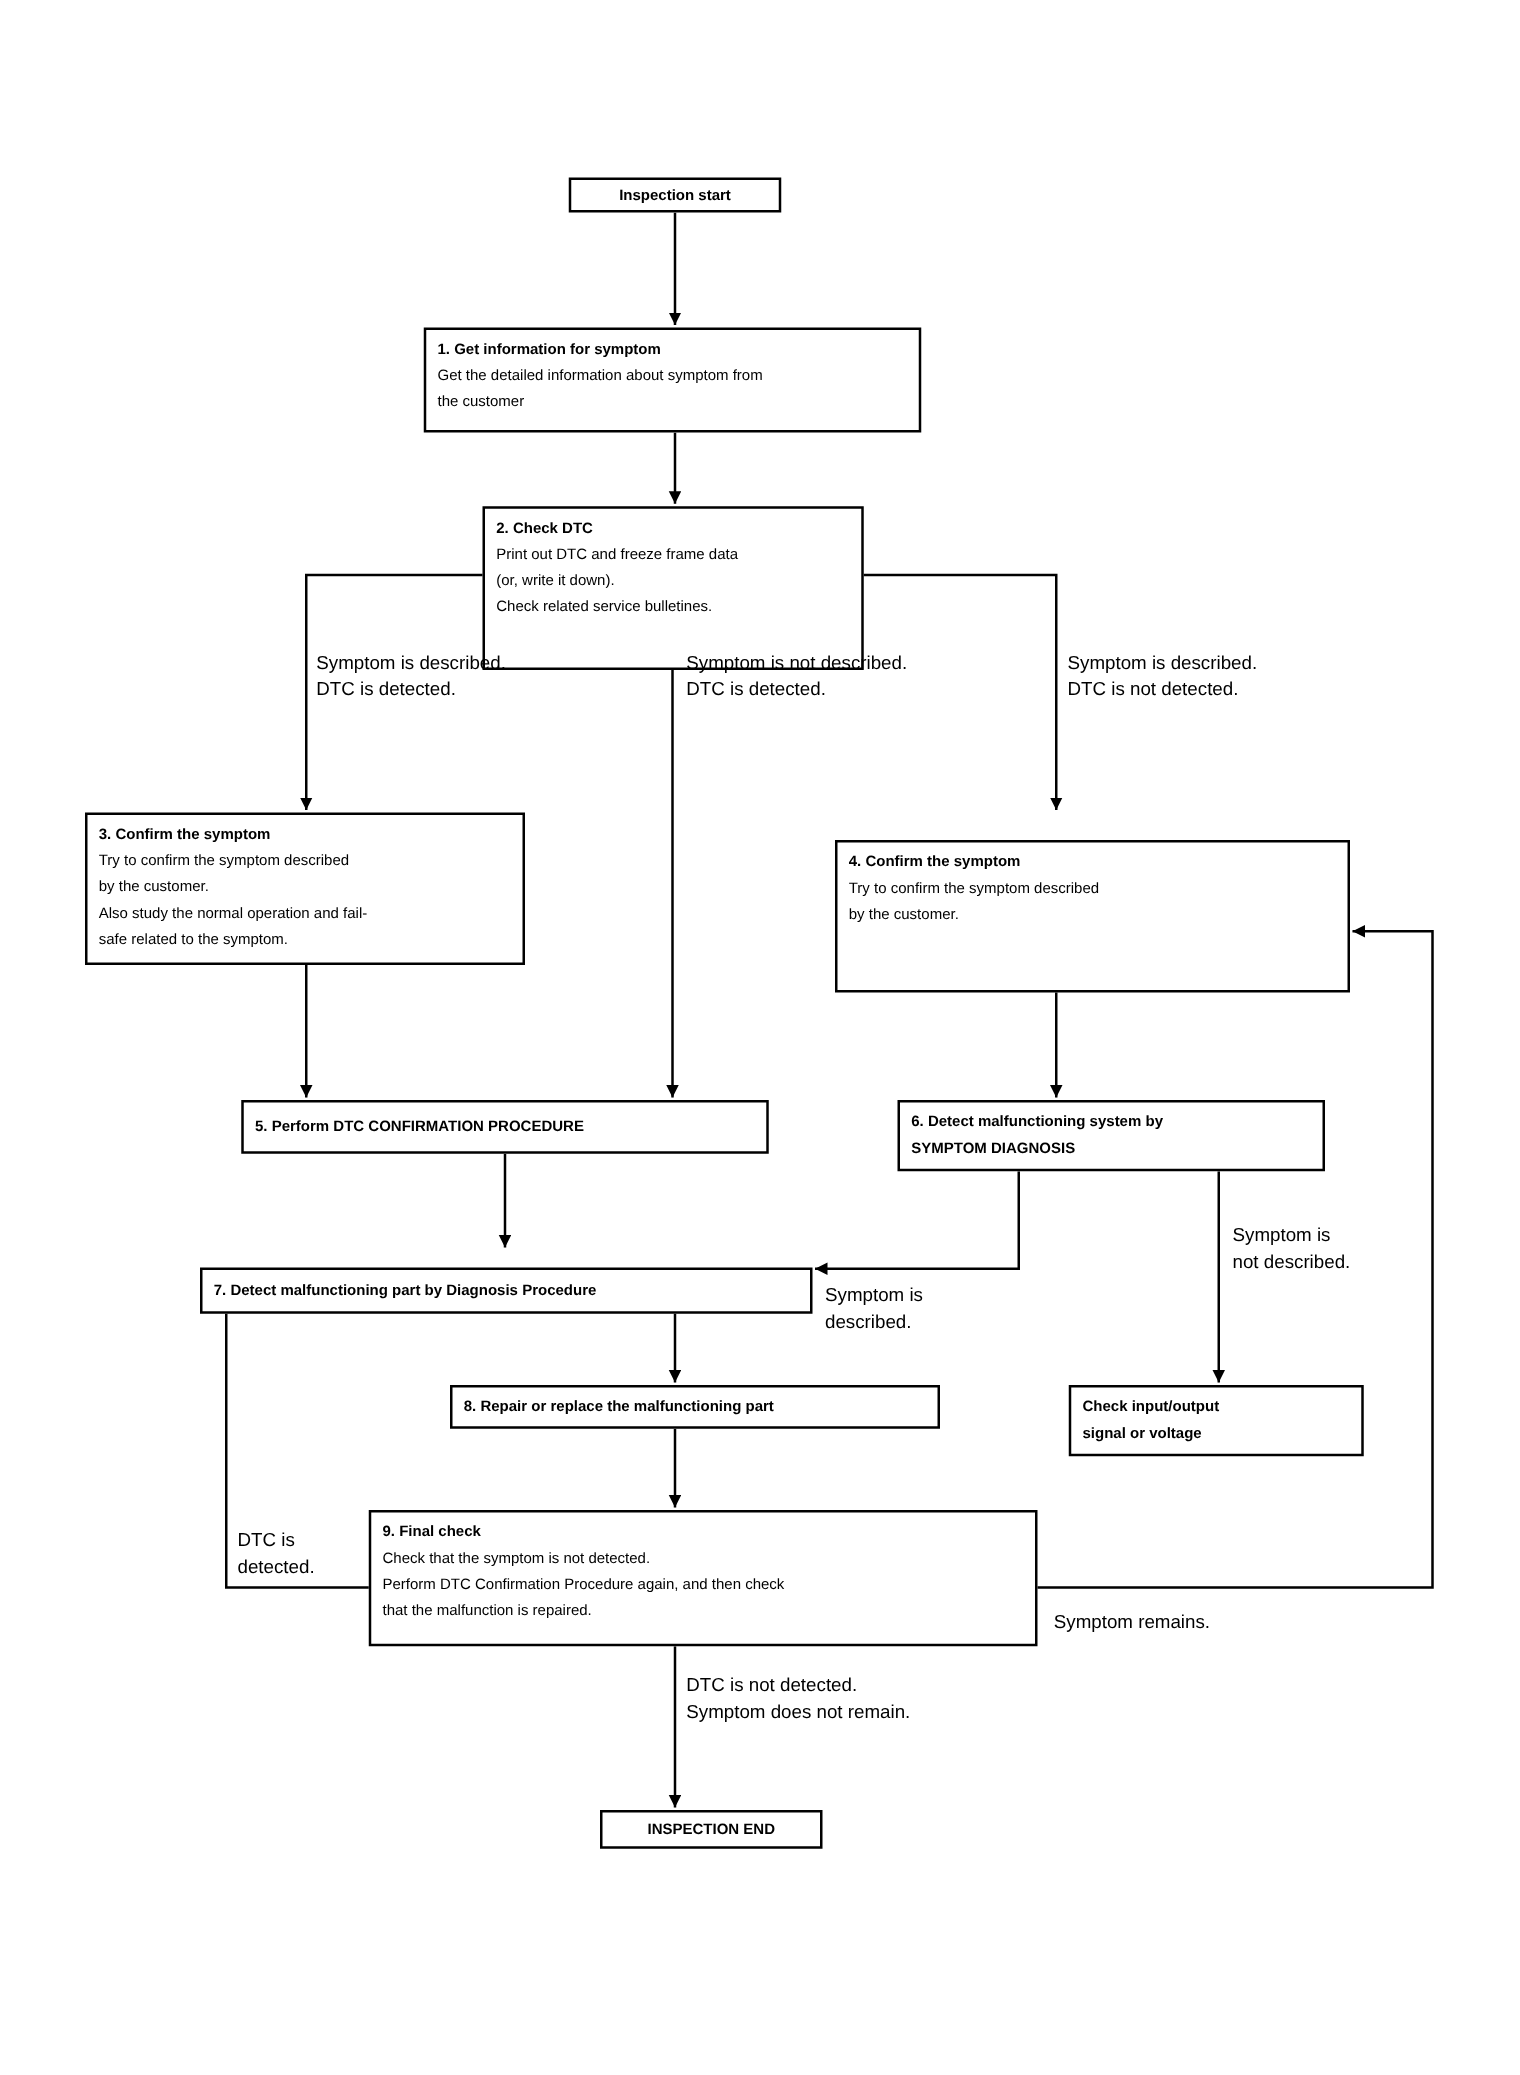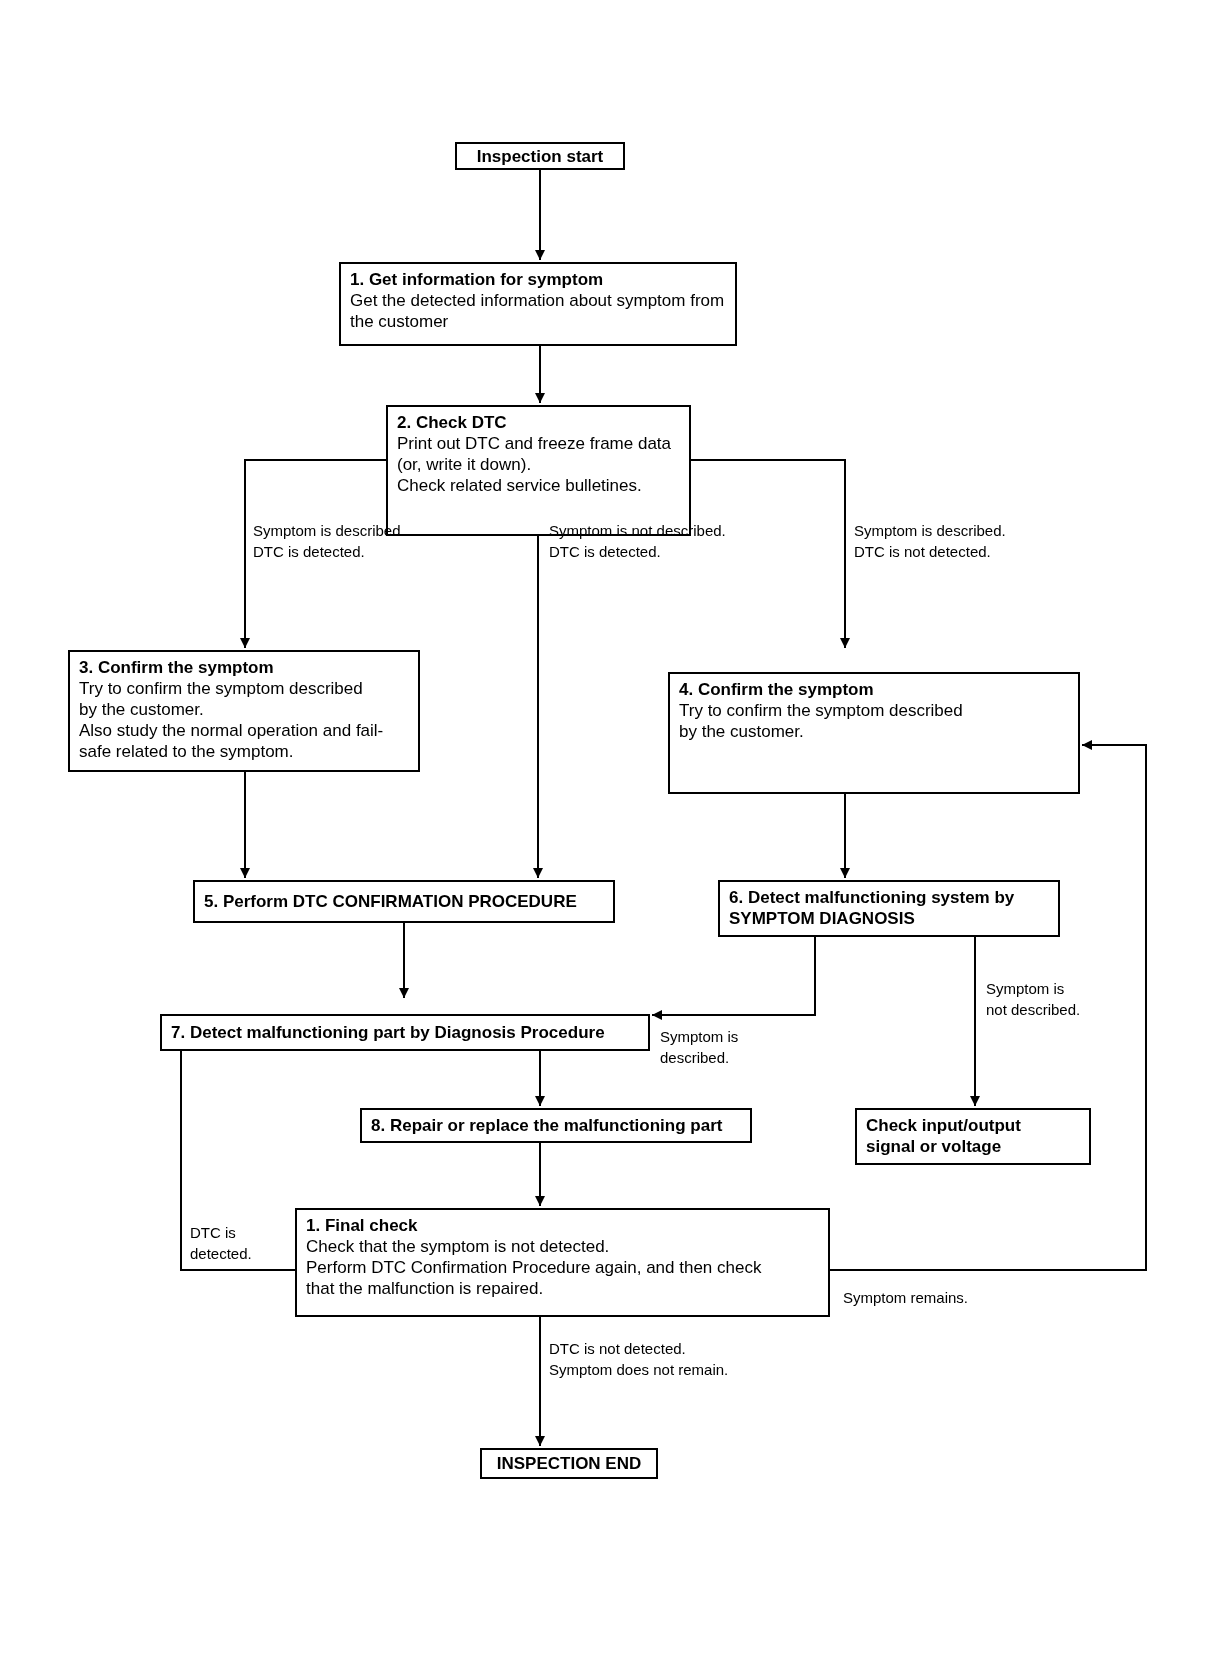--- a/index.html
+++ b/index.html
@@ -21,21 +21,21 @@
     left: 0; top: 0;
     width: 1216px;
     height: 1660px;
   }
   .node {
     position: absolute;
     background: #ffffff;
     border: 2px solid #000000;
     box-sizing: border-box;
     padding: 5px 9px;
-    font-size: 17px;
+    font-size: 12px;
     line-height: 21px;
   }
   .node .title {
     font-weight: 700;
     white-space: pre-line;
   }
   .node .body {
     white-space: pre-line;
   }
   .node.terminal {
@@ -86,21 +86,21 @@
       <path d="M540,1317 L540,1446" marker-end="url(#arrow)"></path>
     </g>
   </svg>
 
   <div class="node terminal" style="left:455px; top:142px; width:170px; height:28px;">
     <span>Inspection start</span>
   </div>
 
   <div class="node" style="left:339px; top:262px; width:398px; height:84px;">
     <div class="title">1. Get information for symptom</div>
-    <div class="body">Get the detected information about symptom from
+    <div class="body">Get the detailed information about symptom from
 the customer</div>
   </div>
 
   <div class="node" style="left:386px; top:405px; width:305px; height:131px;">
     <div class="title">2. Check DTC</div>
     <div class="body">Print out DTC and freeze frame data
 (or, write it down).
 Check related service bulletines.</div>
   </div>
 
@@ -134,21 +134,21 @@
   <div class="node single" style="left:360px; top:1108px; width:392px; height:35px;">
     <div class="title">8. Repair or replace the malfunctioning part</div>
   </div>
 
   <div class="node" style="left:855px; top:1108px; width:236px; height:57px;">
     <div class="title">Check input/output
 signal or voltage</div>
   </div>
 
   <div class="node" style="left:295px; top:1208px; width:535px; height:109px;">
-    <div class="title">1. Final check</div>
+    <div class="title">9. Final check</div>
     <div class="body">Check that the symptom is not detected.
 Perform DTC Confirmation Procedure again, and then check
 that the malfunction is repaired.</div>
   </div>
 
   <div class="node terminal" style="left:480px; top:1448px; width:178px; height:31px;">
     <span>INSPECTION END</span>
   </div>
 
   <div class="edge-label" style="left:253px; top:520px;">Symptom is described.

